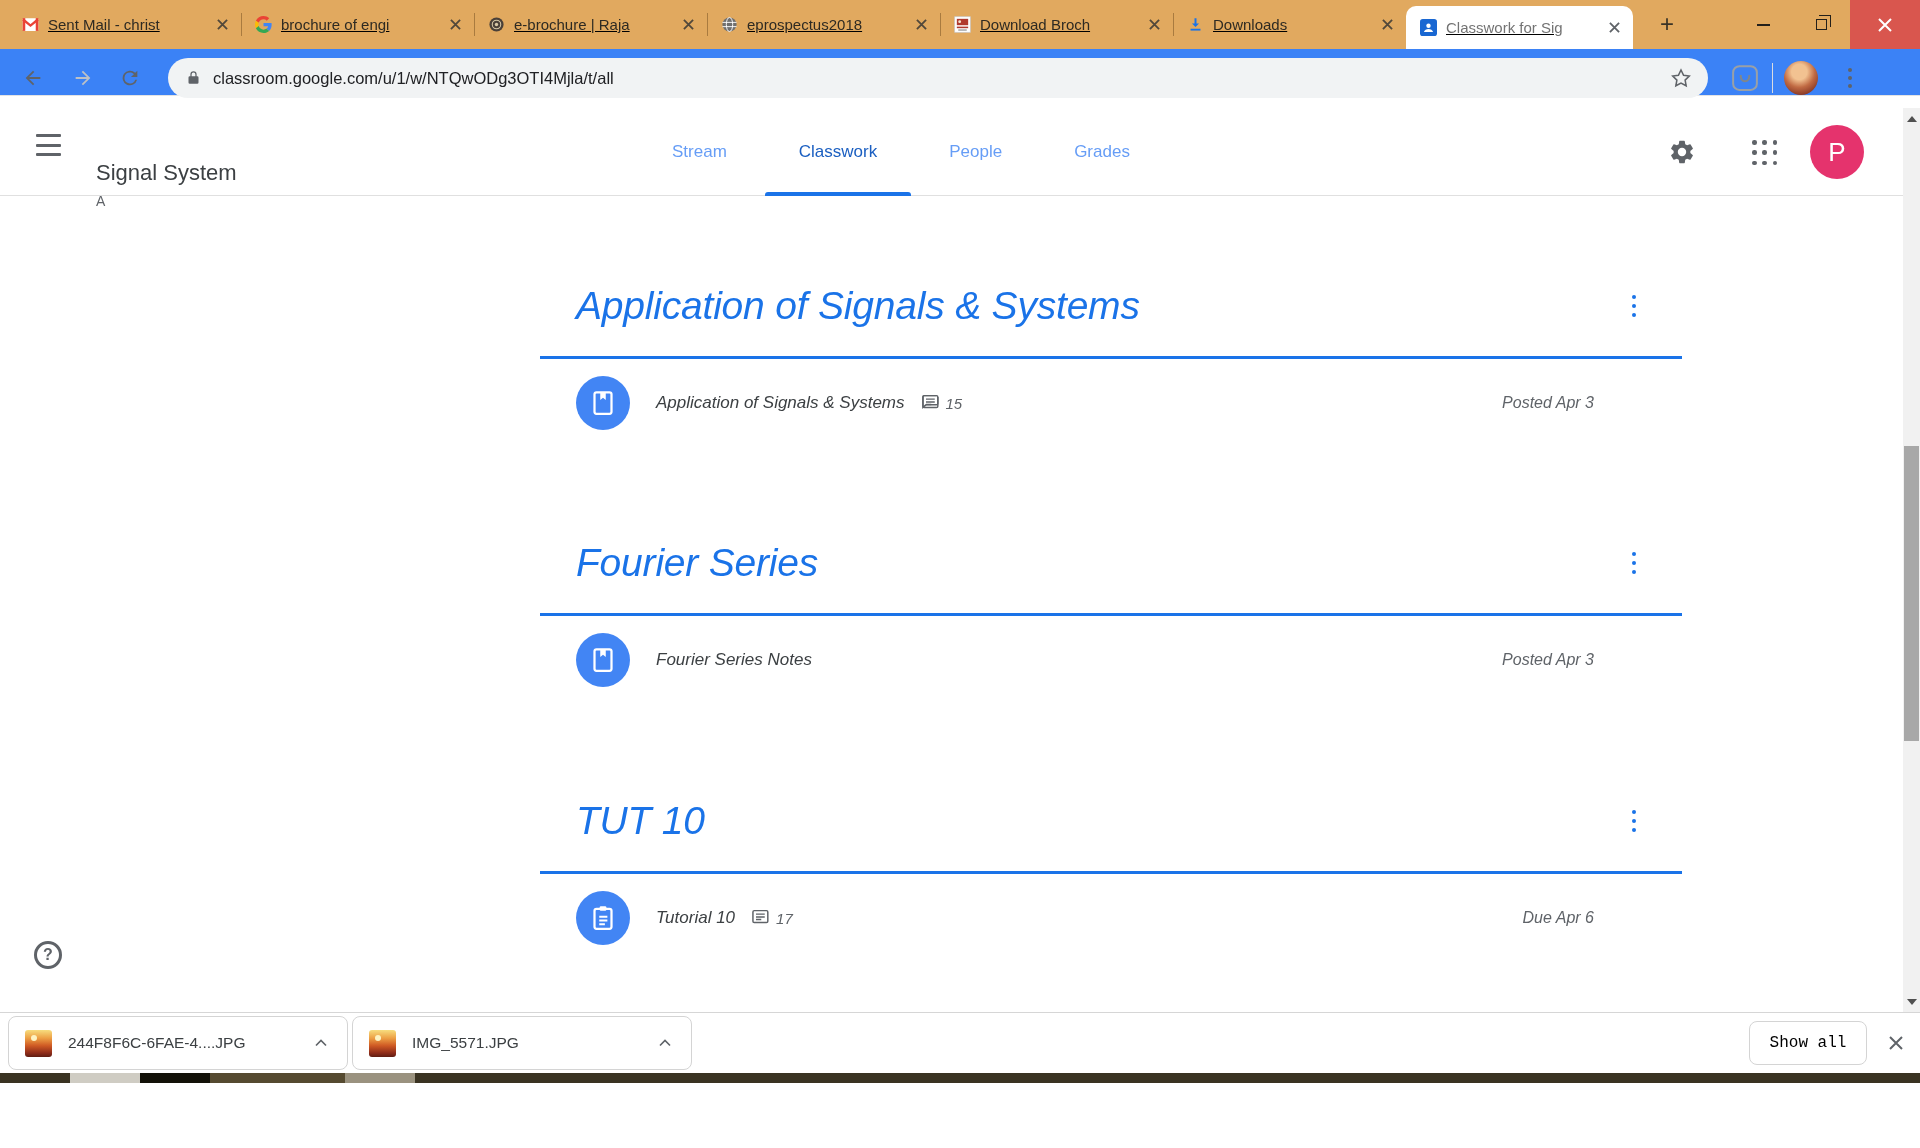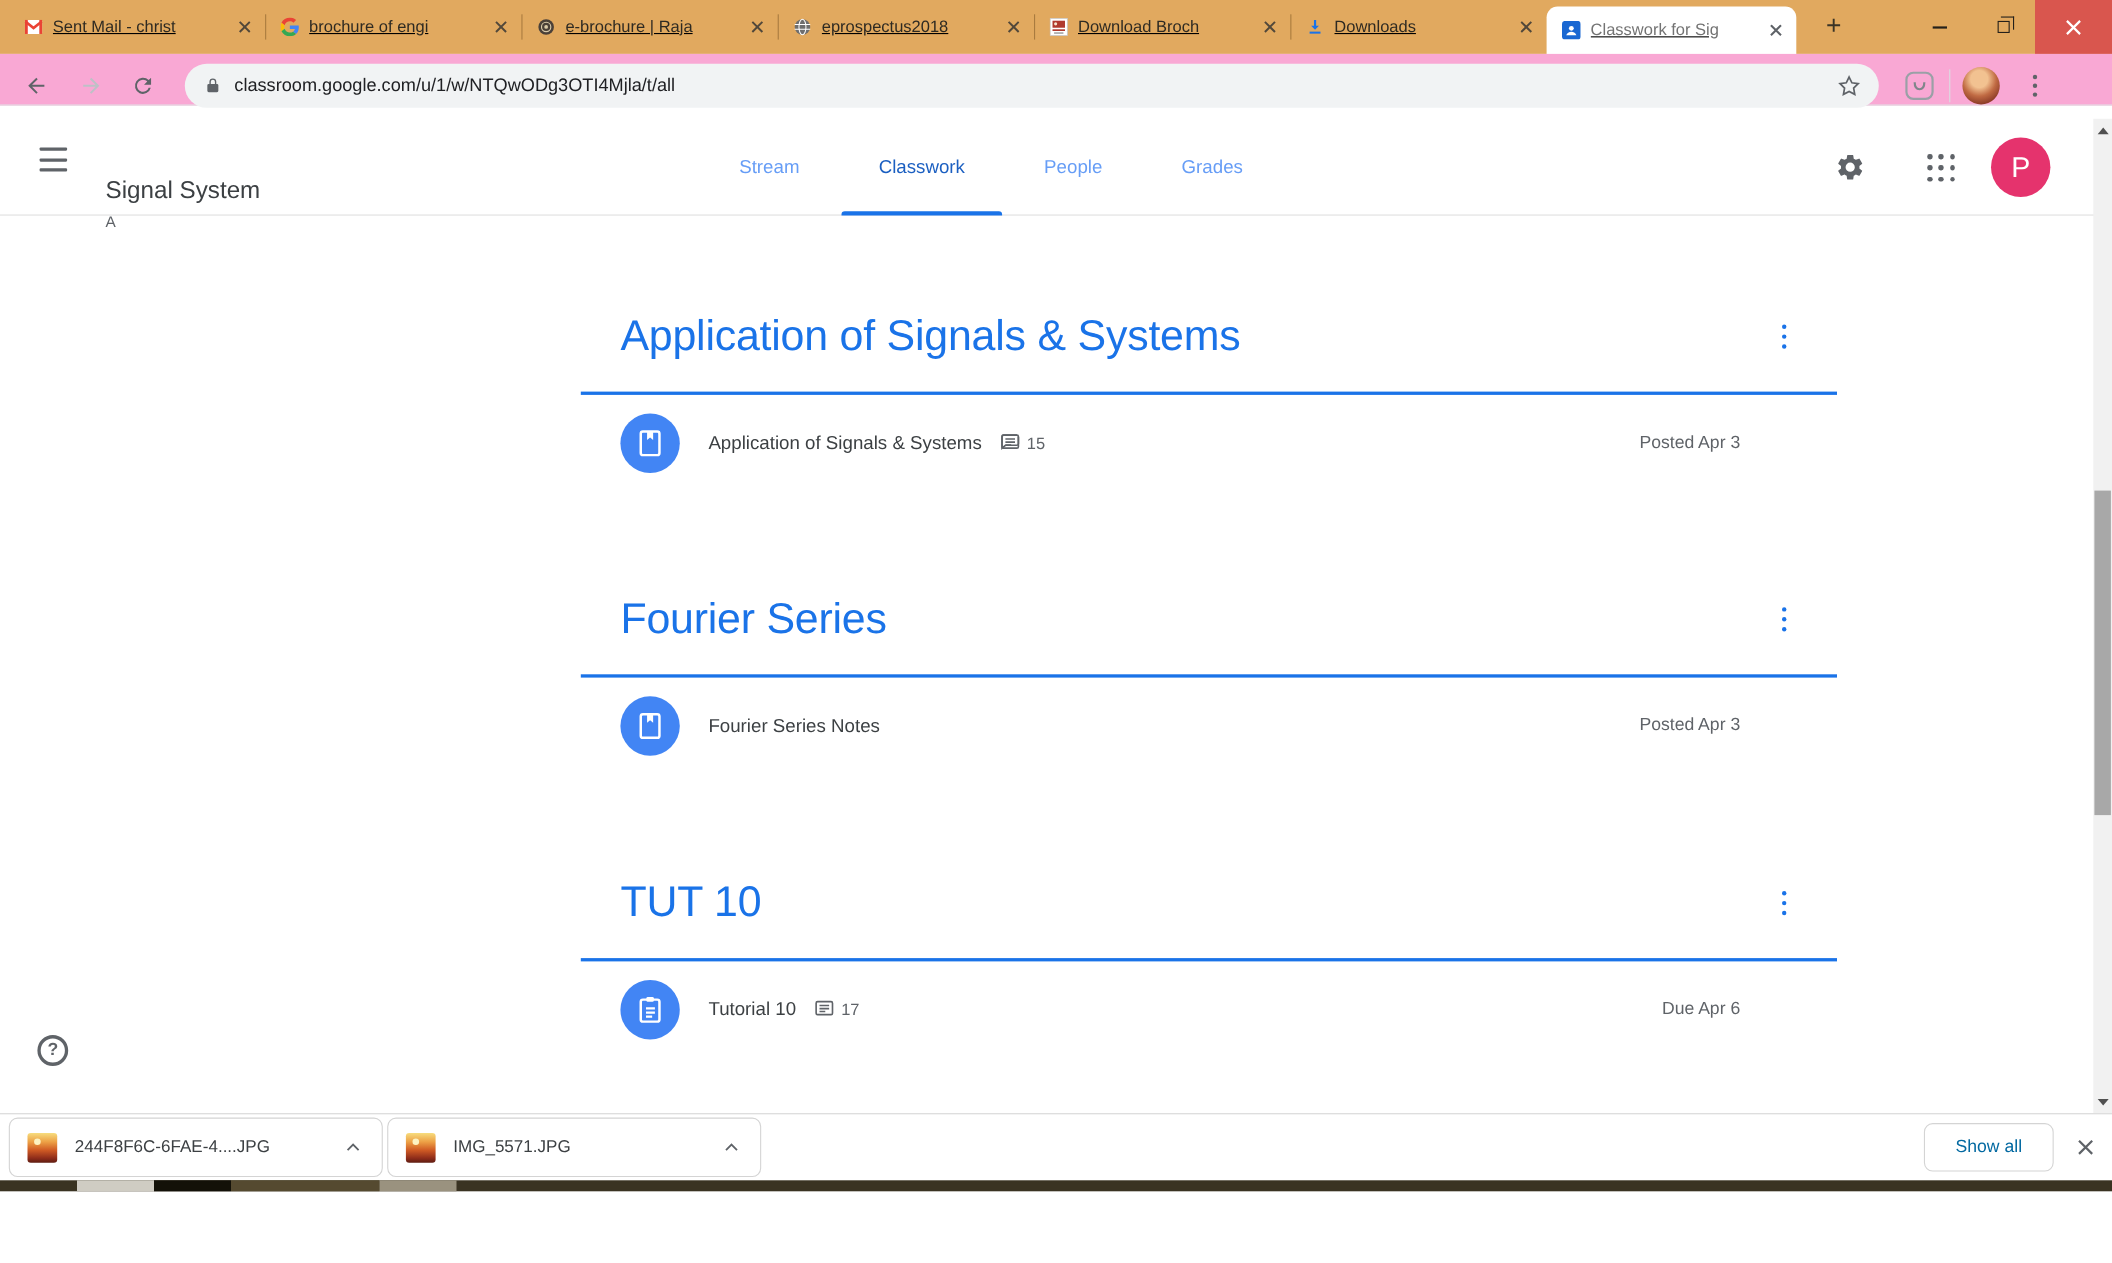--- a/index.html
+++ b/index.html
@@ -27,21 +27,21 @@
   .wincontrols { position:absolute; right:0; top:0; height:49px; display:flex; }
   .winbtn { width:58px; height:49px; display:flex; align-items:center; justify-content:center; cursor:pointer; }
   .winbtn.min div { width:13px; height:2px; background:#24201a; }
   .winbtn.restore div { width:11px; height:11px; border:1.6px solid #24201a; position:relative; background:transparent; }
   .winbtn.restore div::before { content:""; position:absolute; left:2px; top:-5px; width:11px; height:11px;
     border:1.6px solid #24201a; border-left:none; border-bottom:none; }
   .winbtn.close { width:70px; background:#d9564e; }
   .winbtn.close svg { width:14px; height:14px; stroke:#fff; stroke-width:2; }
 
   
-  .toolbar { position:absolute; left:0; top:49px; width:1920px; height:47px; background:#f9a8d4;
+  .toolbar { position:absolute; left:0; top:49px; width:1920px; height:47px; background:#3b82f6;
     border-bottom:1px solid #e2e3e5; }
   .navbtn { position:absolute; top:12px; width:34px; height:34px; display:flex; align-items:center;
     justify-content:center; border-radius:50%; cursor:pointer; }
   .navbtn svg { width:22px; height:22px; }
   .omnibox { position:absolute; left:168px; top:9px; width:1540px; height:40px; background:#f1f3f4;
     border-radius:20px; display:flex; align-items:center; padding:0 16px 0 18px; }
   .omnibox .lock { width:15px; height:17px; margin-right:12px; }
   .url { font-size:16.5px; color:#202124; flex:1; white-space:nowrap; overflow:hidden; }
   .star { width:22px; height:22px; margin-left:12px; cursor:pointer; }
   .ext-icon { position:absolute; left:1730px; top:14px; width:30px; height:30px; cursor:pointer; }
@@ -70,21 +70,21 @@
     background:#1a73e8; border-radius:3px 3px 0 0; }
   .gear-btn { position:absolute; left:1668px; top:138px; width:28px; height:28px; cursor:pointer; }
   .apps-btn { position:absolute; left:1752px; top:140px; width:26px; height:26px; display:grid;
     grid-template-columns:repeat(3,1fr); gap:5px; cursor:pointer; }
   .apps-btn i { width:4.5px; height:4.5px; border-radius:50%; background:#5f6368; }
   .gc-avatar { position:absolute; left:1810px; top:125px; width:54px; height:54px; border-radius:50%;
     background:#e5336d; color:#fff; font-size:26px; display:flex; align-items:center; justify-content:center;
     cursor:pointer; }
 
   
-  .section { position:absolute; left:528px; width:1142px; }
+  .section { position:absolute; left:540px; width:1142px;font-style:italic; }
   .section h1 { font-size:39px; font-weight:400; color:#1a73e8; line-height:52px; padding-left:36px;
     letter-spacing:-0.2px; }
   .kebab { position:absolute; right:30px; top:8px; width:36px; height:36px; display:flex; flex-direction:column;
     align-items:center; justify-content:center; gap:4.5px; cursor:pointer; }
   .kebab i { width:4.5px; height:4.5px; border-radius:50%; background:#1a73e8; }
   .divider { margin-top:24px; height:3px; background:#1a73e8; }
   .item-row { margin-top:17px; height:54px; display:flex; align-items:center; padding-left:36px; cursor:pointer; }
   .item-circle { width:54px; height:54px; border-radius:50%; background:#4285f4; display:flex;
     align-items:center; justify-content:center; flex:0 0 54px; }
   .item-circle svg { width:30px; height:30px; }
@@ -115,22 +115,22 @@
   .dl-chip { position:absolute; top:3px; height:54px; border:1px solid #d4d4d4; border-radius:8px;
     background:#fff; display:flex; align-items:center; padding:0 16px; cursor:pointer; }
   .dl-thumb { width:27px; height:27px; border-radius:3px; flex:0 0 27px;
     background:linear-gradient(180deg,#f7dd7e 0%,#eda045 30%,#cf5a24 58%,#8e2c1a 85%,#5f1d12 100%);
     position:relative; }
   .dl-thumb::after { content:""; position:absolute; left:6px; top:5px; width:6px; height:6px;
     border-radius:50%; background:#fdf3c2; }
   .dl-name { margin-left:16px; font-size:15.5px; color:#3c4043; flex:1; white-space:nowrap; overflow:hidden; }
   .dl-chevron { margin-left:18px; width:20px; height:20px; flex:0 0 20px; cursor:pointer; }
   .show-all { position:absolute; right:53px; top:8px; width:118px; height:44px; border:1px solid #d4d4d4;
-    border-radius:8px; background:#fff; font-size:16px; color:#0369a1; display:flex; align-items:center;
-    justify-content:center; cursor:pointer; font-family:Liberation Sans, sans-serif; }
+    border-radius:8px; background:#fff; font-size:16px; color:#000000; display:flex; align-items:center;
+    justify-content:center; cursor:pointer; font-family:Liberation Mono, monospace; }
   .dl-close { position:absolute; right:12px; top:18px; width:24px; height:24px; display:flex;
     align-items:center; justify-content:center; cursor:pointer; }
   .dl-close svg { width:16px; height:16px; stroke:#5f6368; stroke-width:2; }
 
   
   .bottom-strip { position:absolute; left:0; top:1073px; width:1920px; height:10px; background:#3a3322; }
   .bottom-strip .seg { position:absolute; top:0; height:10px; }
 </style>
 </head>
 <body>

